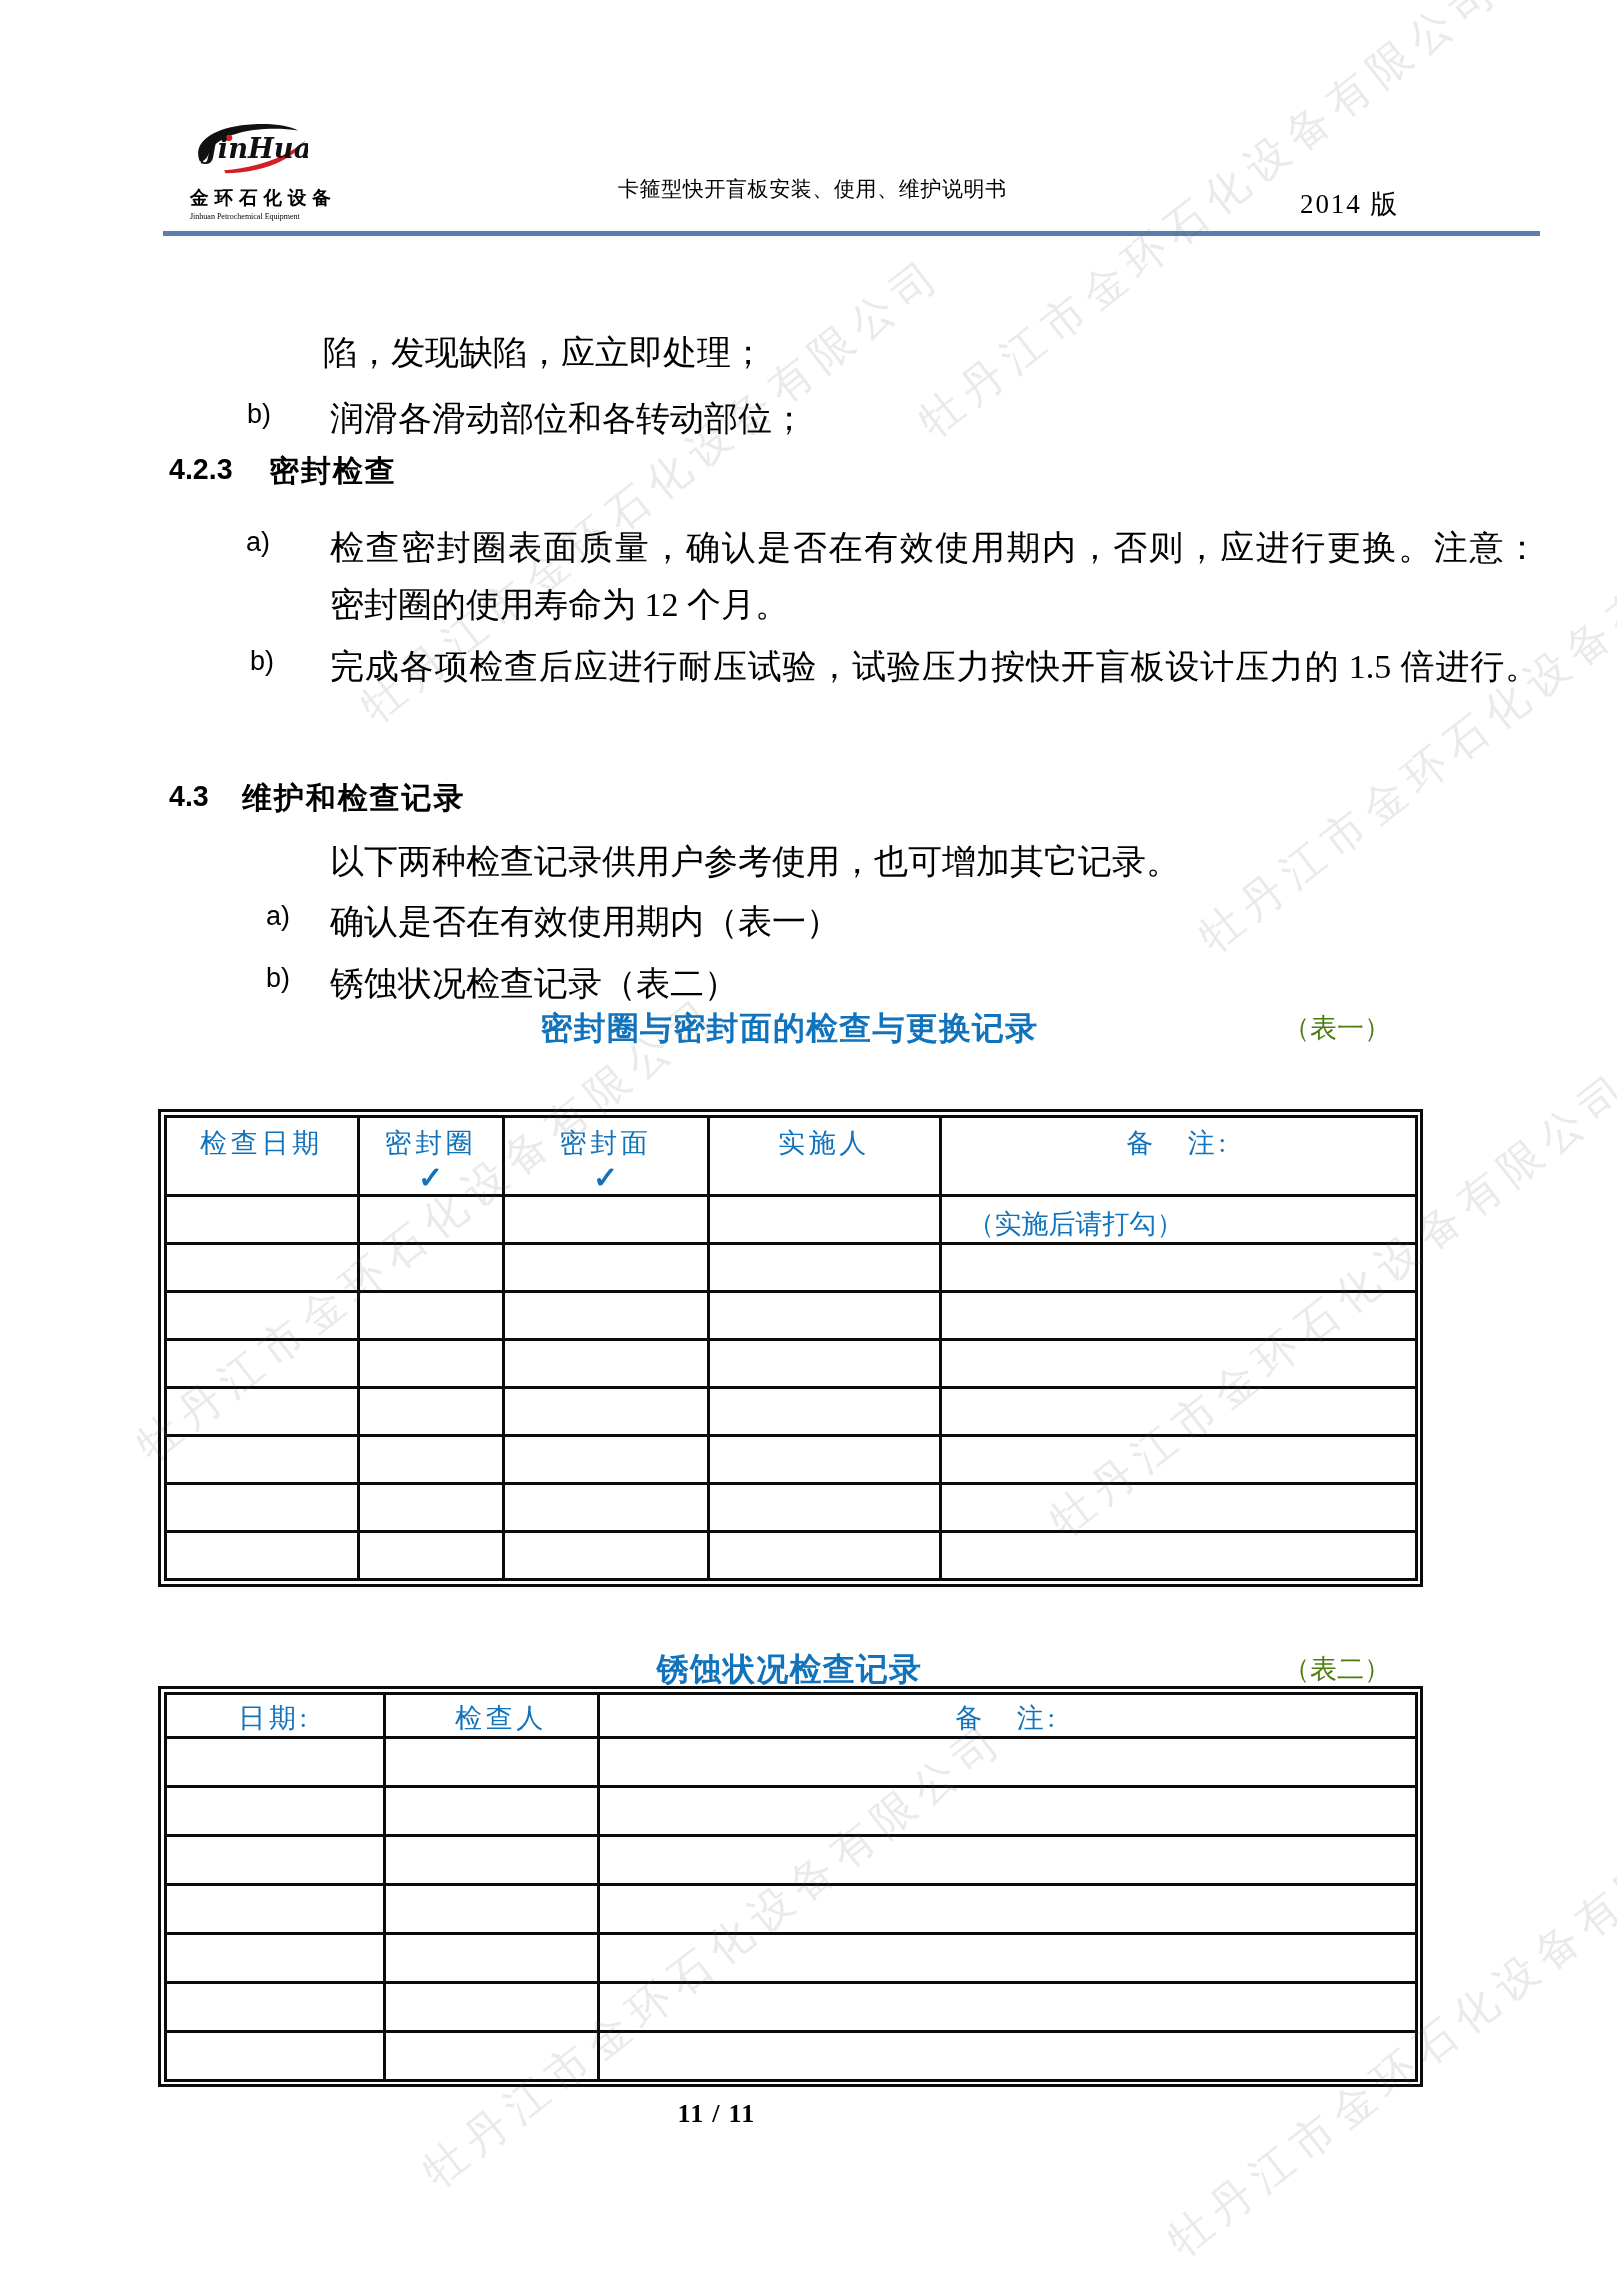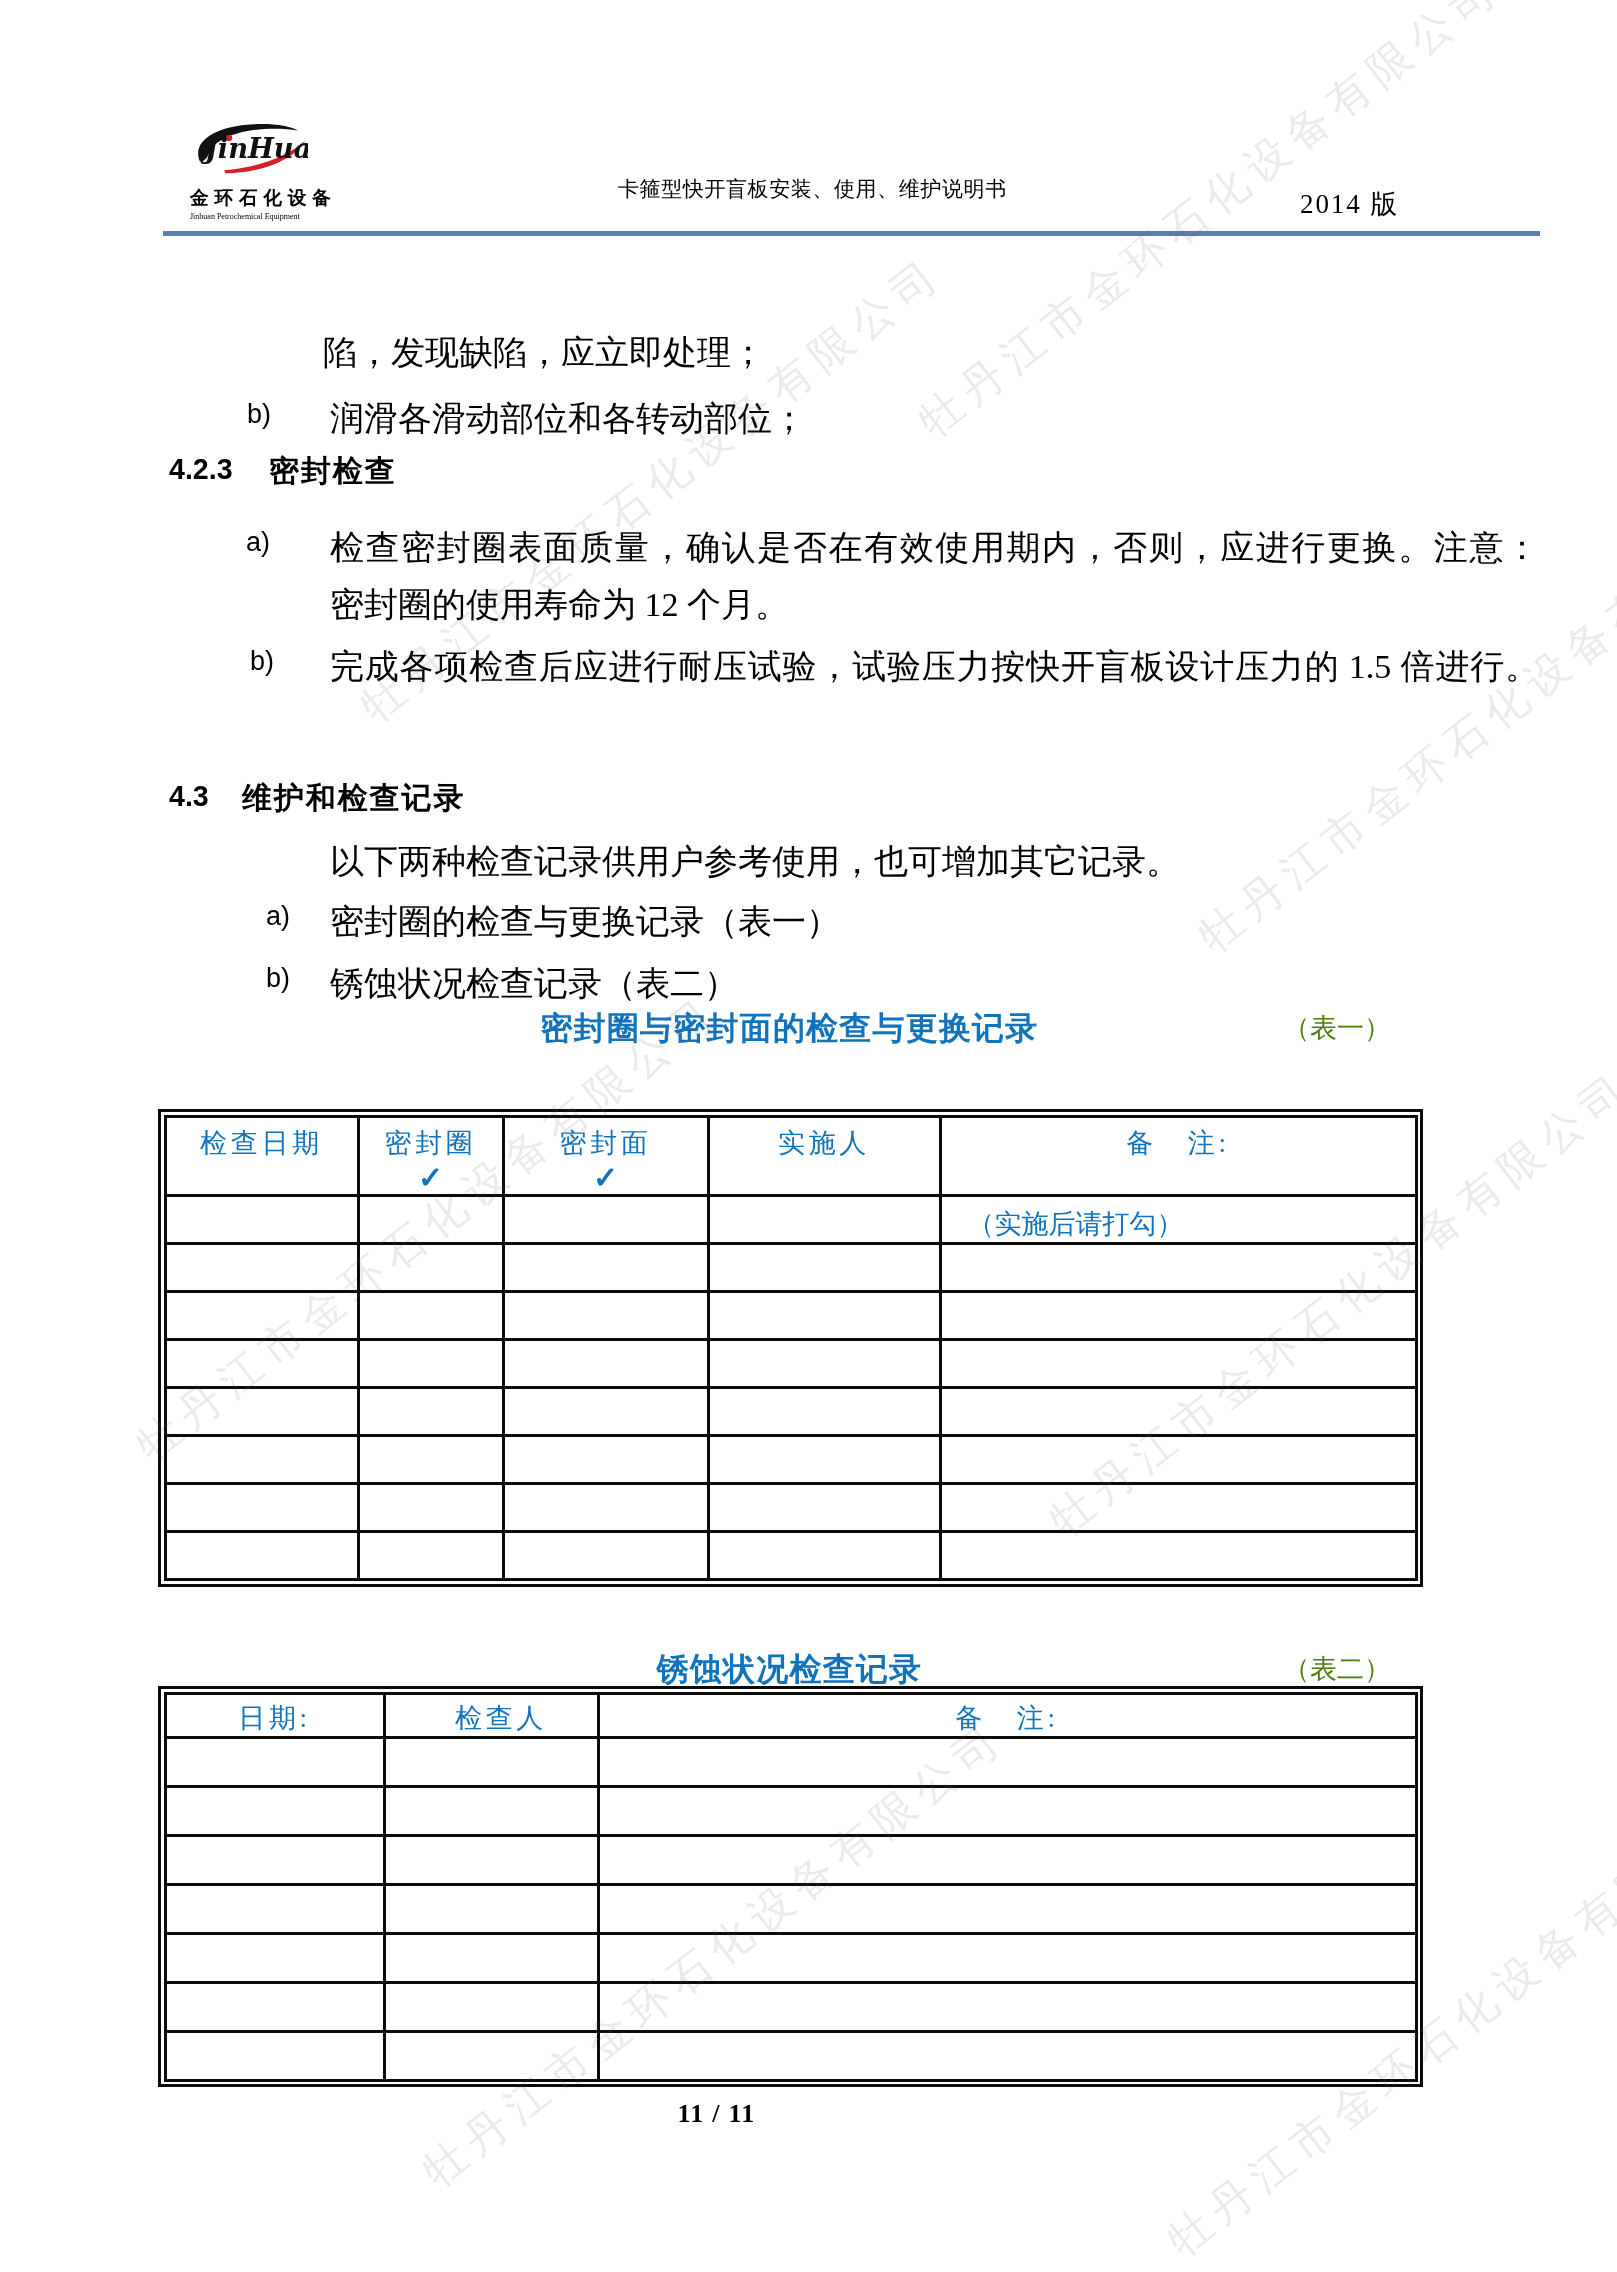--- a/index.html
+++ b/index.html
@@ -178,21 +178,21 @@
 
   <div class="abs list-label" style="left:250px;top:646px;">b)</div>
   <div class="abs body-line just" style="left:330px;top:644px;width:1209px;">完成各项检查后应进行耐压试验，试验压力按快开盲板设计压力的 1.5 倍进行。</div>
 
   <div class="abs sec-num" style="left:169px;top:780px;">4.3</div>
   <div class="abs sec-title" style="left:242px;top:778px;">维护和检查记录</div>
 
   <div class="abs body-line" style="left:330px;top:839px;">以下两种检查记录供用户参考使用，也可增加其它记录。</div>
 
   <div class="abs list-label" style="left:266px;top:901px;">a)</div>
-  <div class="abs body-line" style="left:330px;top:899px;">密封圈的检查与更换记录（表一）</div>
+  <div class="abs body-line" style="left:330px;top:899px;">确认是否在有效使用期内（表一）</div>
 
   <div class="abs list-label" style="left:266px;top:963px;">b)</div>
   <div class="abs body-line" style="left:330px;top:961px;">锈蚀状况检查记录（表二）</div>
 
   <div class="abs tbl-title-row" style="top:1007px;">
     <span class="tbl-title">密封圈与密封面的检查与更换记录</span>
     <span class="tbl-tag">（表一）</span>
   </div>
 
   <div class="tbl-wrap" id="table1" style="left:158px;top:1109px;">

